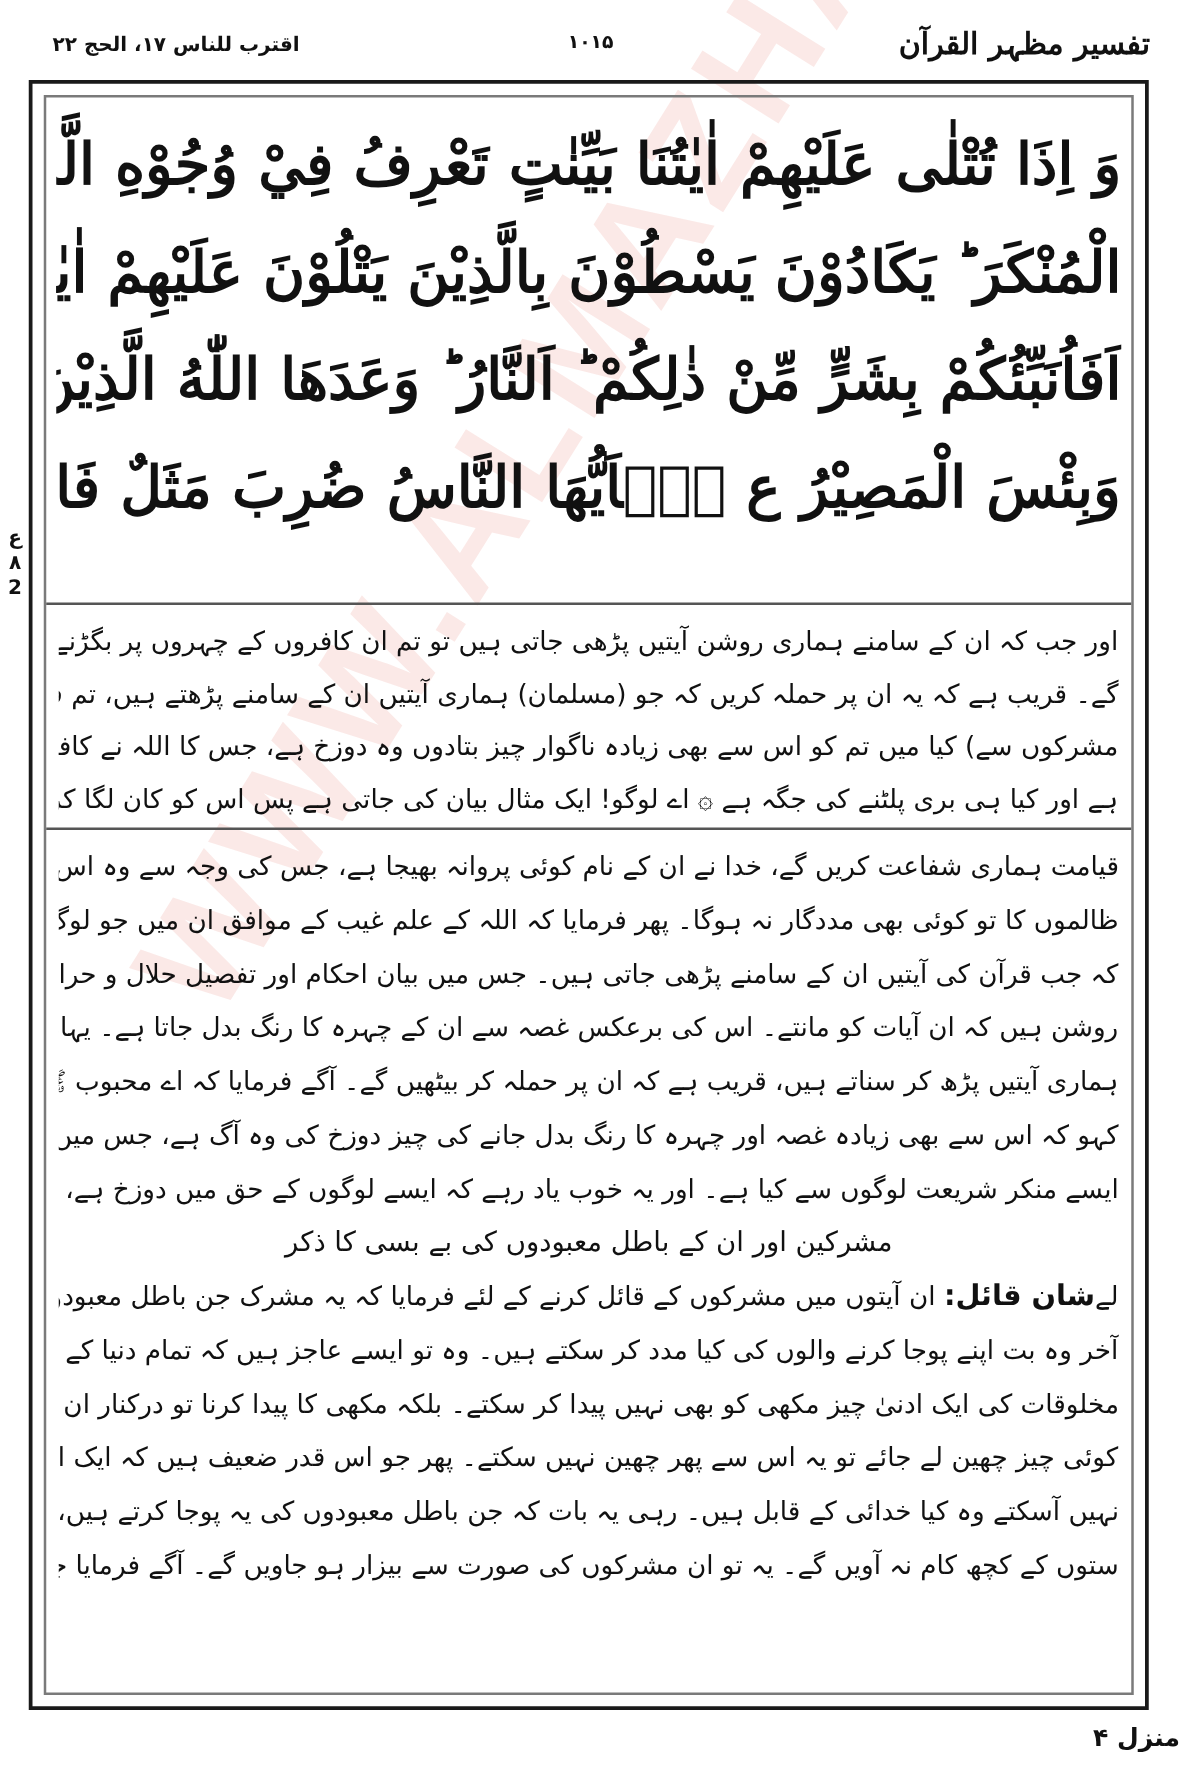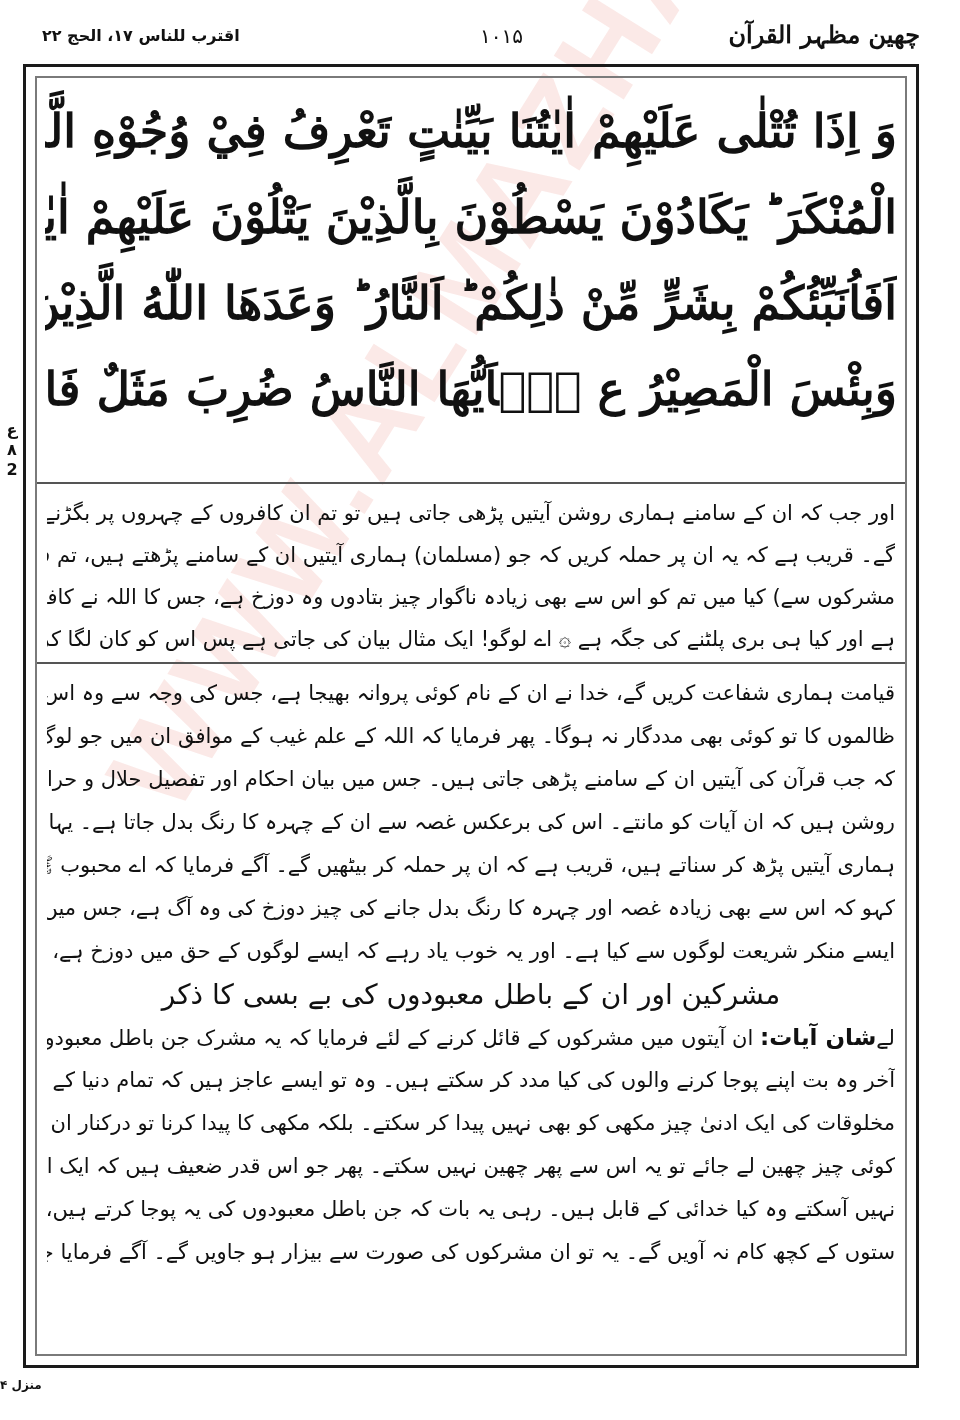--- a/index.html
+++ b/index.html
@@ -10,21 +10,21 @@
     .header {
       position: absolute; top: 20px; left: 25px; width: 895px; height: 34px;
       direction: rtl;
     }
     .header .book-title {
       position: absolute; right: 0; top: 0;
       font-size: 24px; font-weight: bold; font-family: "DejaVu Serif", serif;
     }
     .header .page-num {
       position: absolute; left: 50%; transform: translateX(-50%); top: 4px;
-      font-size: 20px; font-weight: normal; margin-left: 29px;
+      font-size: 15px; font-weight: bold;
     }
     .header .chapter-ref {
       position: absolute; left: 17px; top: 6px;
       font-size: 16px; font-weight: bold;
     }
     .frame-outer {
       position: absolute; left: 23px; top: 64px; width: 890px; height: 1298px;
       border: 3px solid #1a1a1a;
     }
     .frame-inner {
@@ -44,45 +44,45 @@
     }
     .trans-section { top: 406px; height: 180px; padding: 8px 10px 0 10px; }
     .comm-section { top: 586px; height: 700px; border-bottom: none; padding: 8px 10px 0 10px; }
     .urdu-line {
       font-family: "DejaVu Sans", sans-serif; font-size: 21px; line-height: 40px; height: 40px;
       text-align: justify; text-align-last: justify; white-space: nowrap; overflow: hidden;
     }
     .trans-section .urdu-line { line-height: 42px; height: 42px; }
     .comm-section .urdu-line { line-height: 43px; height: 43px; }
     .sub-heading {
-      font-size: 28px; text-align: center; line-height: 44px; height: 44px; text-align-last: center;
+      font-size: 22px; text-align: center; line-height: 44px; height: 44px; text-align-last: center;
     }
     .shan-label { font-weight: bold; font-size: 23px; }
     .margin-mark {
       position: absolute; left: 2px; top: 420px; width: 20px;
       font-size: 16px; font-weight: bold; line-height: 20px; text-align: center; direction: rtl;
     }
     .footer {
-      position: absolute; top: 1378px; left: 0; width: 944px; text-align: left;
-      font-size: 12px; font-weight: bold; direction: rtl;
+      position: absolute; top: 1378px; left: 0; width: 944px; text-align: right;
+      font-size: 20px; font-weight: bold; direction: rtl;
     }
     .watermark {
       position: absolute; left: 80px; top: 760px; font-size: 120px; font-weight: bold;
       color: rgba(220, 70, 60, 0.12); transform: rotate(-58deg); transform-origin: left top;
       white-space: nowrap; pointer-events: none; font-family: "Liberation Sans", sans-serif;
       letter-spacing: 6px;
     }
   </style>
 </head>
 <body>
 
 <div class="watermark">WWW.ALMAZHAR.COM</div>
 
 <div class="header">
-  <span class="book-title">چھین مظہر القرآن</span>
+  <span class="book-title">تفسیر مظہر القرآن</span>
   <span class="page-num">۱۰۱۵</span>
   <span class="chapter-ref">اقترب للناس ۱۷، الحج ۲۲</span>
 </div>
 
 <div class="margin-mark">
   <div>ع</div>
   <div>۸</div>
   <div>2</div>
 </div>
 
@@ -105,21 +105,21 @@
 
     <div class="section comm-section">
       <div class="urdu-line">قیامت ہماری شفاعت کریں گے، خدا نے ان کے نام کوئی پروانہ بھیجا ہے، جس کی وجہ سے وہ اس بات کے مدعی ہیں۔ اور ان</div>
       <div class="urdu-line">ظالموں کا تو کوئی بھی مددگار نہ ہوگا۔ پھر فرمایا کہ اللہ کے علم غیب کے موافق ان میں جو لوگ گمراہ ٹھہر چکے ہیں، ان کا یہ حال ہے</div>
       <div class="urdu-line">کہ جب قرآن کی آیتیں ان کے سامنے پڑھی جاتی ہیں۔ جس میں بیان احکام اور تفصیل حلال و حرام ہے، حالانکہ یہ ایسی</div>
       <div class="urdu-line">روشن ہیں کہ ان آیات کو مانتے۔ اس کی برعکس غصہ سے ان کے چہرہ کا رنگ بدل جاتا ہے۔ یہاں تک کہ جو مسلمان ان کو</div>
       <div class="urdu-line">ہماری آیتیں پڑھ کر سناتے ہیں، قریب ہے کہ ان پر حملہ کر بیٹھیں گے۔ آگے فرمایا کہ اے محبوب ﷺ! تم ان لوگوں سے</div>
       <div class="urdu-line">کہو کہ اس سے بھی زیادہ غصہ اور چہرہ کا رنگ بدل جانے کی چیز دوزخ کی وہ آگ ہے، جس میں جھونکنے کا وعدہ اللہ نے</div>
       <div class="urdu-line">ایسے منکر شریعت لوگوں سے کیا ہے۔ اور یہ خوب یاد رہے کہ ایسے لوگوں کے حق میں دوزخ ہے، جو بہت ہی برا ٹھکانہ ہے۔</div>
       <div class="urdu-line sub-heading">مشرکین اور ان کے باطل معبودوں کی بے بسی کا ذکر</div>
-      <div class="urdu-line"><span>لے</span><span class="shan-label">شان آیات:</span> <span>ان آیتوں میں مشرکوں کے قائل کرنے کے لئے فرمایا کہ یہ مشرک جن باطل معبودوں کی پوجا کرتے ہیں،</span></div>
+      <div class="urdu-line"><span>لے</span><span class="shan-label">شان قائل:</span> <span>ان آیتوں میں مشرکوں کے قائل کرنے کے لئے فرمایا کہ یہ مشرک جن باطل معبودوں کی پوجا کرتے ہیں،</span></div>
       <div class="urdu-line">آخر وہ بت اپنے پوجا کرنے والوں کی کیا مدد کر سکتے ہیں۔ وہ تو ایسے عاجز ہیں کہ تمام دنیا کے بت بھی جمع ہو جاویں تو اللہ کی</div>
       <div class="urdu-line">مخلوقات کی ایک ادنیٰ چیز مکھی کو بھی نہیں پیدا کر سکتے۔ بلکہ مکھی کا پیدا کرنا تو درکنار ان کو تو اتنی بھی قوت نہیں کہ اگر مکھی ان سے</div>
       <div class="urdu-line">کوئی چیز چھین لے جائے تو یہ اس سے پھر چھین نہیں سکتے۔ پھر جو اس قدر ضعیف ہیں کہ ایک ادنیٰ سے چیز یعنی مکھی پر غالب</div>
       <div class="urdu-line">نہیں آسکتے وہ کیا خدائی کے قابل ہیں۔ رہی یہ بات کہ جن باطل معبودوں کی یہ پوجا کرتے ہیں، عقبیٰ میں وہ بت ان مورت پر</div>
       <div class="urdu-line">ستوں کے کچھ کام نہ آویں گے۔ یہ تو ان مشرکوں کی صورت سے بیزار ہو جاویں گے۔ آگے فرمایا جب یہ لوگ ایسی عاجز</div>
     </div>
 
   </div>
 </div>
 

